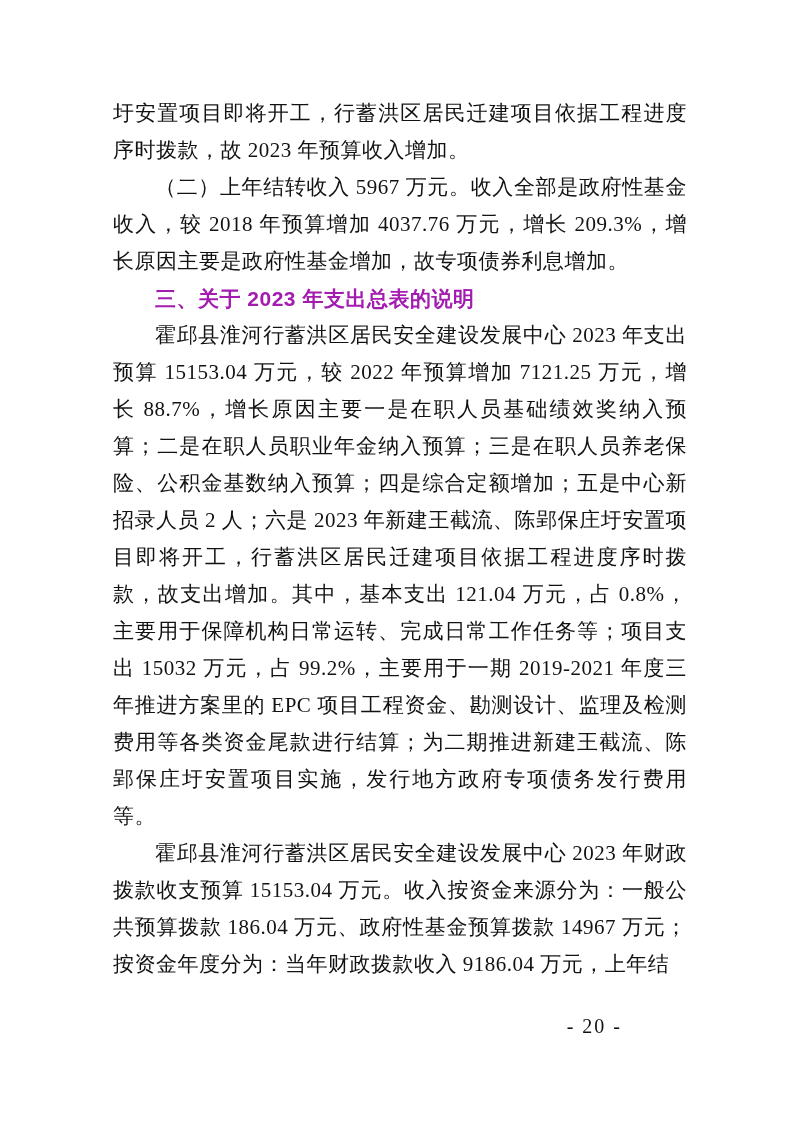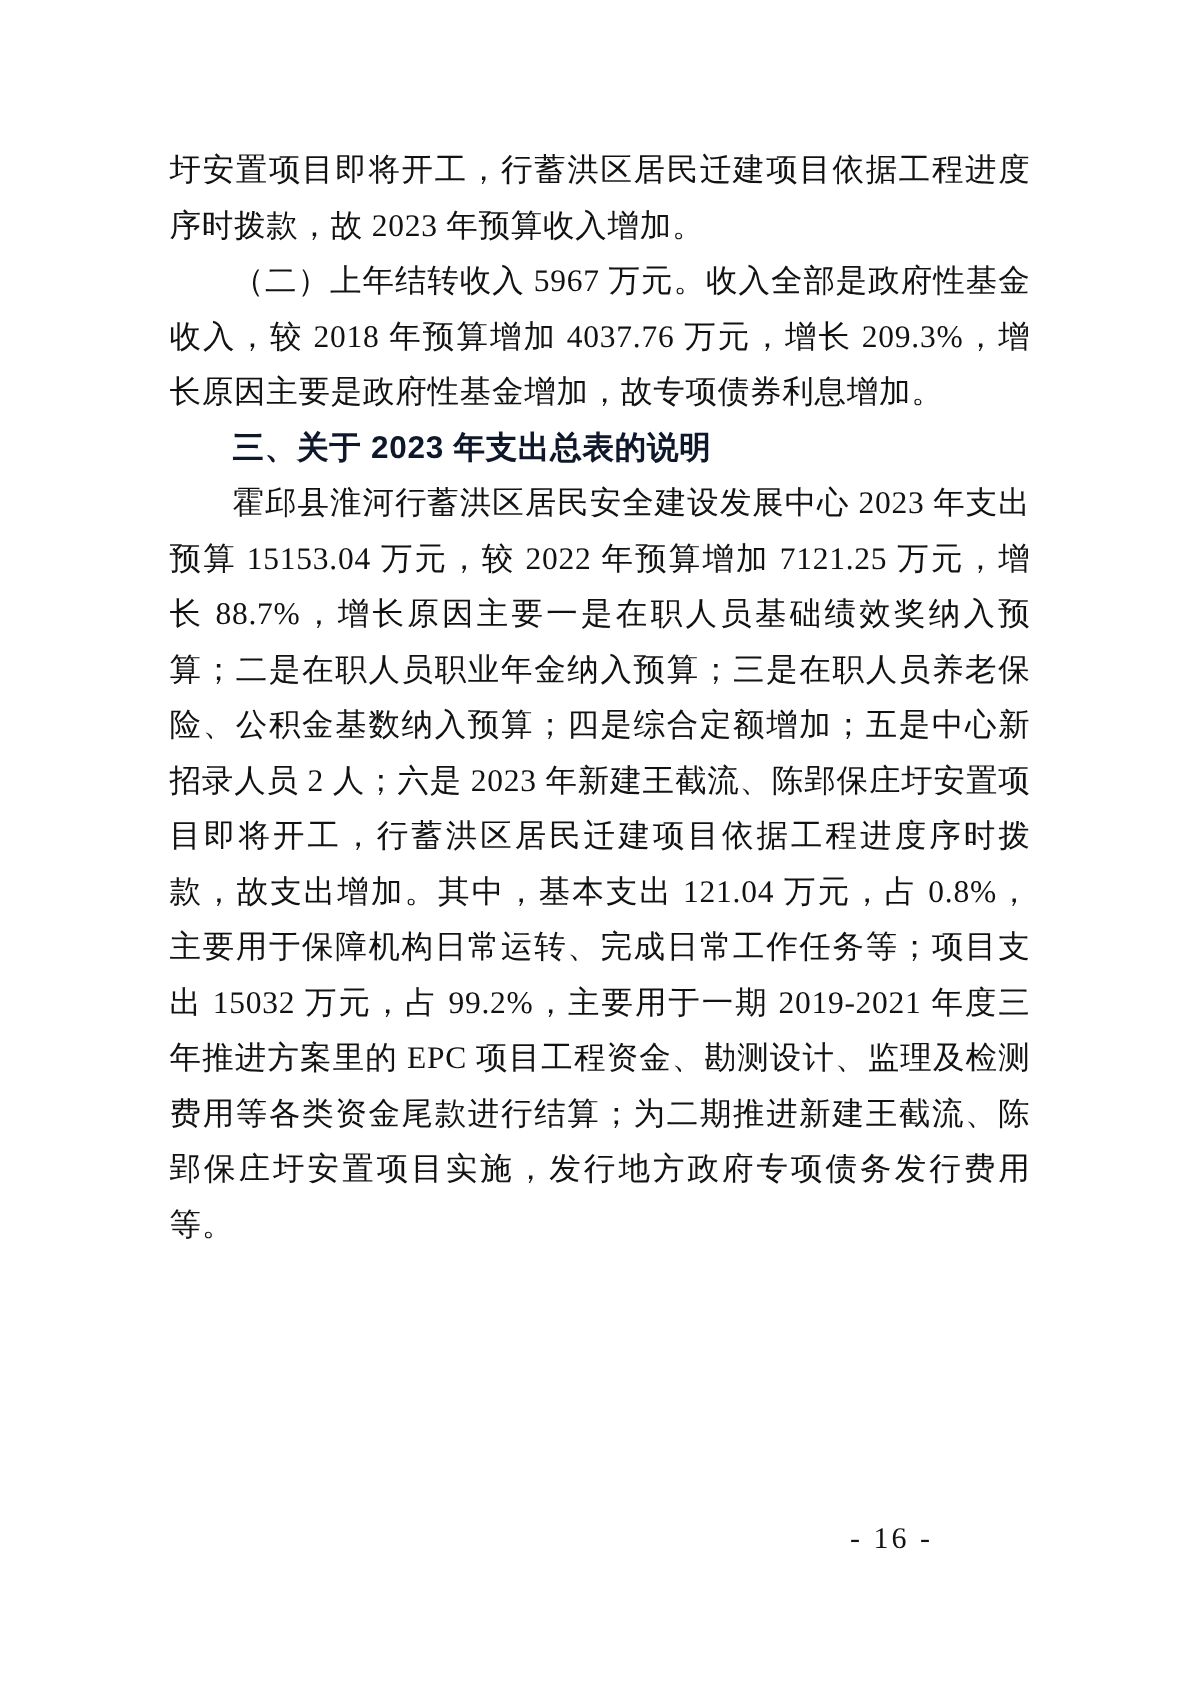--- a/index.html
+++ b/index.html
@@ -31,21 +31,21 @@
     letter-spacing: 0.5px;
   }
   .doc-body p.indent {
     text-indent: 2em;
   }
   .doc-body p.heading {
     font-family: "Liberation Sans", "DejaVu Sans", sans-serif;
     font-weight: bold;
     font-size: 21px;
     text-align: left;
-    color: #0f172a;
+    color: #a21caf;
   }
   .page-footer {
     position: absolute;
     top: 1012px;
     right: 118px;
     font-family: "Liberation Serif", "DejaVu Serif", serif;
     font-size: 20px;
     line-height: 28px;
     color: #121212;
     letter-spacing: 2px;
@@ -54,15 +54,16 @@
 </head>
 <body>
 
 <div class="page">
   <div class="doc-body">
 
   <p class="">圩安置项目即将开工，行蓄洪区居民迁建项目依据工程进度序时拨款，故 2023 年预算收入增加。</p>
       <p class=" indent">（二）上年结转收入 5967 万元。收入全部是政府性基金收入，较 2018 年预算增加 4037.76 万元，增长 209.3%，增长原因主要是政府性基金增加，故专项债券利息增加。</p>
       <p class="heading indent">三、关于 2023 年支出总表的说明</p>
       <p class=" indent">霍邱县淮河行蓄洪区居民安全建设发展中心 2023 年支出预算 15153.04 万元，较 2022 年预算增加 7121.25 万元，增长 88.7%，增长原因主要一是在职人员基础绩效奖纳入预算；二是在职人员职业年金纳入预算；三是在职人员养老保险、公积金基数纳入预算；四是综合定额增加；五是中心新招录人员 2 人；六是 2023 年新建王截流、陈郢保庄圩安置项目即将开工，行蓄洪区居民迁建项目依据工程进度序时拨款，故支出增加。其中，基本支出 121.04 万元，占 0.8%，主要用于保障机构日常运转、完成日常工作任务等；项目支出 15032 万元，占 99.2%，主要用于一期 2019-2021 年度三年推进方案里的 EPC 项目工程资金、勘测设计、监理及检测费用等各类资金尾款进行结算；为二期推进新建王截流、陈郢保庄圩安置项目实施，发行地方政府专项债务发行费用等。</p>
+      <p class=" indent">霍邱县淮河行蓄洪区居民安全建设发展中心 2023 年财政拨款收支预算 15153.04 万元。收入按资金来源分为：一般公共预算拨款 186.04 万元、政府性基金预算拨款 14967 万元；按资金年度分为：当年财政拨款收入 9186.04 万元，上年结</p>
     </div>
-  <div class="page-footer">- 16 -</div>
+  <div class="page-footer">- 20 -</div>
 </div>
 
 </body></html>

